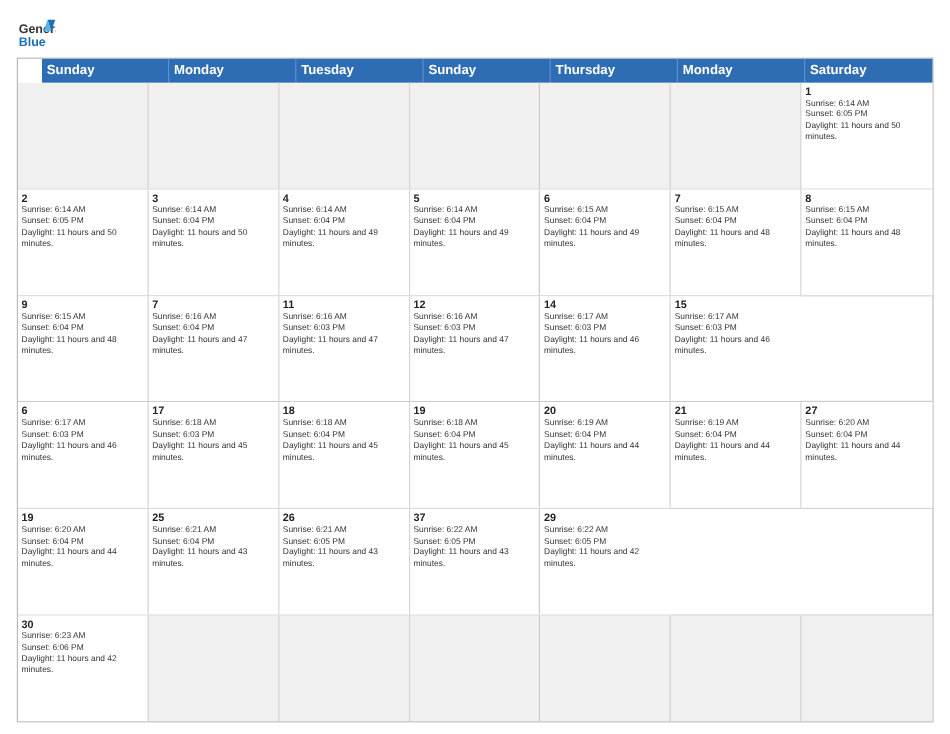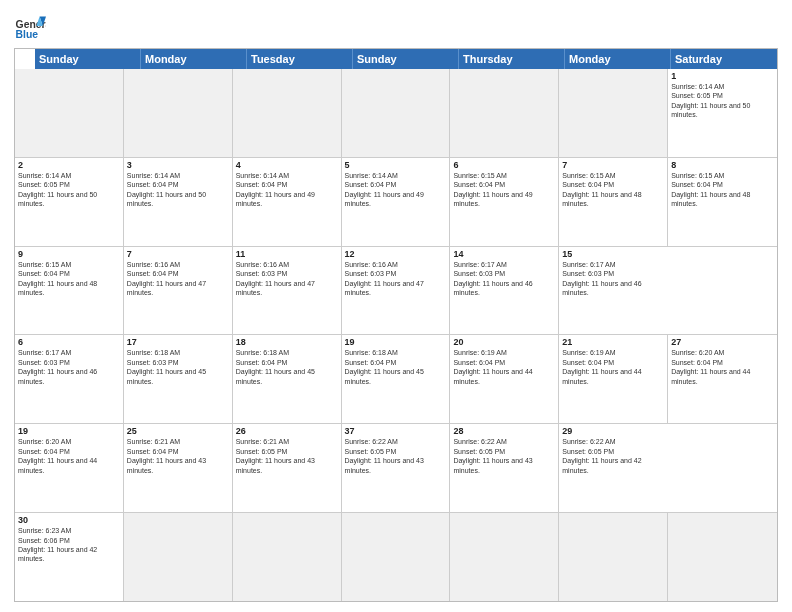--- a/index.html
+++ b/index.html
@@ -242,24 +242,20 @@
           </div>
           <div class="cal-cell has-data">
             <span class="day-num">26</span>
             <div class="day-info">Sunrise: 6:21 AM<br>Sunset: 6:05 PM<br>Daylight: 11 hours and 43 minutes.</div>
           </div>
           <div class="cal-cell has-data">
             <span class="day-num">37</span>
             <div class="day-info">Sunrise: 6:22 AM<br>Sunset: 6:05 PM<br>Daylight: 11 hours and 43 minutes.</div>
           </div>
           <div class="cal-cell has-data">
-            <span class="day-num">28</span>
-            <div class="day-info">Sunrise: 6:22 AM<br>Sunset: 6:05 PM<br>Daylight: 11 hours and 43 minutes.</div>
-          </div>
-          <div class="cal-cell has-data">
             <span class="day-num">29</span>
             <div class="day-info">Sunrise: 6:22 AM<br>Sunset: 6:05 PM<br>Daylight: 11 hours and 42 minutes.</div>
           </div>
         </div>
         <div class="cal-row">
           <div class="cal-cell has-data">
             <span class="day-num">30</span>
             <div class="day-info">Sunrise: 6:23 AM<br>Sunset: 6:06 PM<br>Daylight: 11 hours and 42 minutes.</div>
           </div>
           <div class="cal-cell empty"></div>

